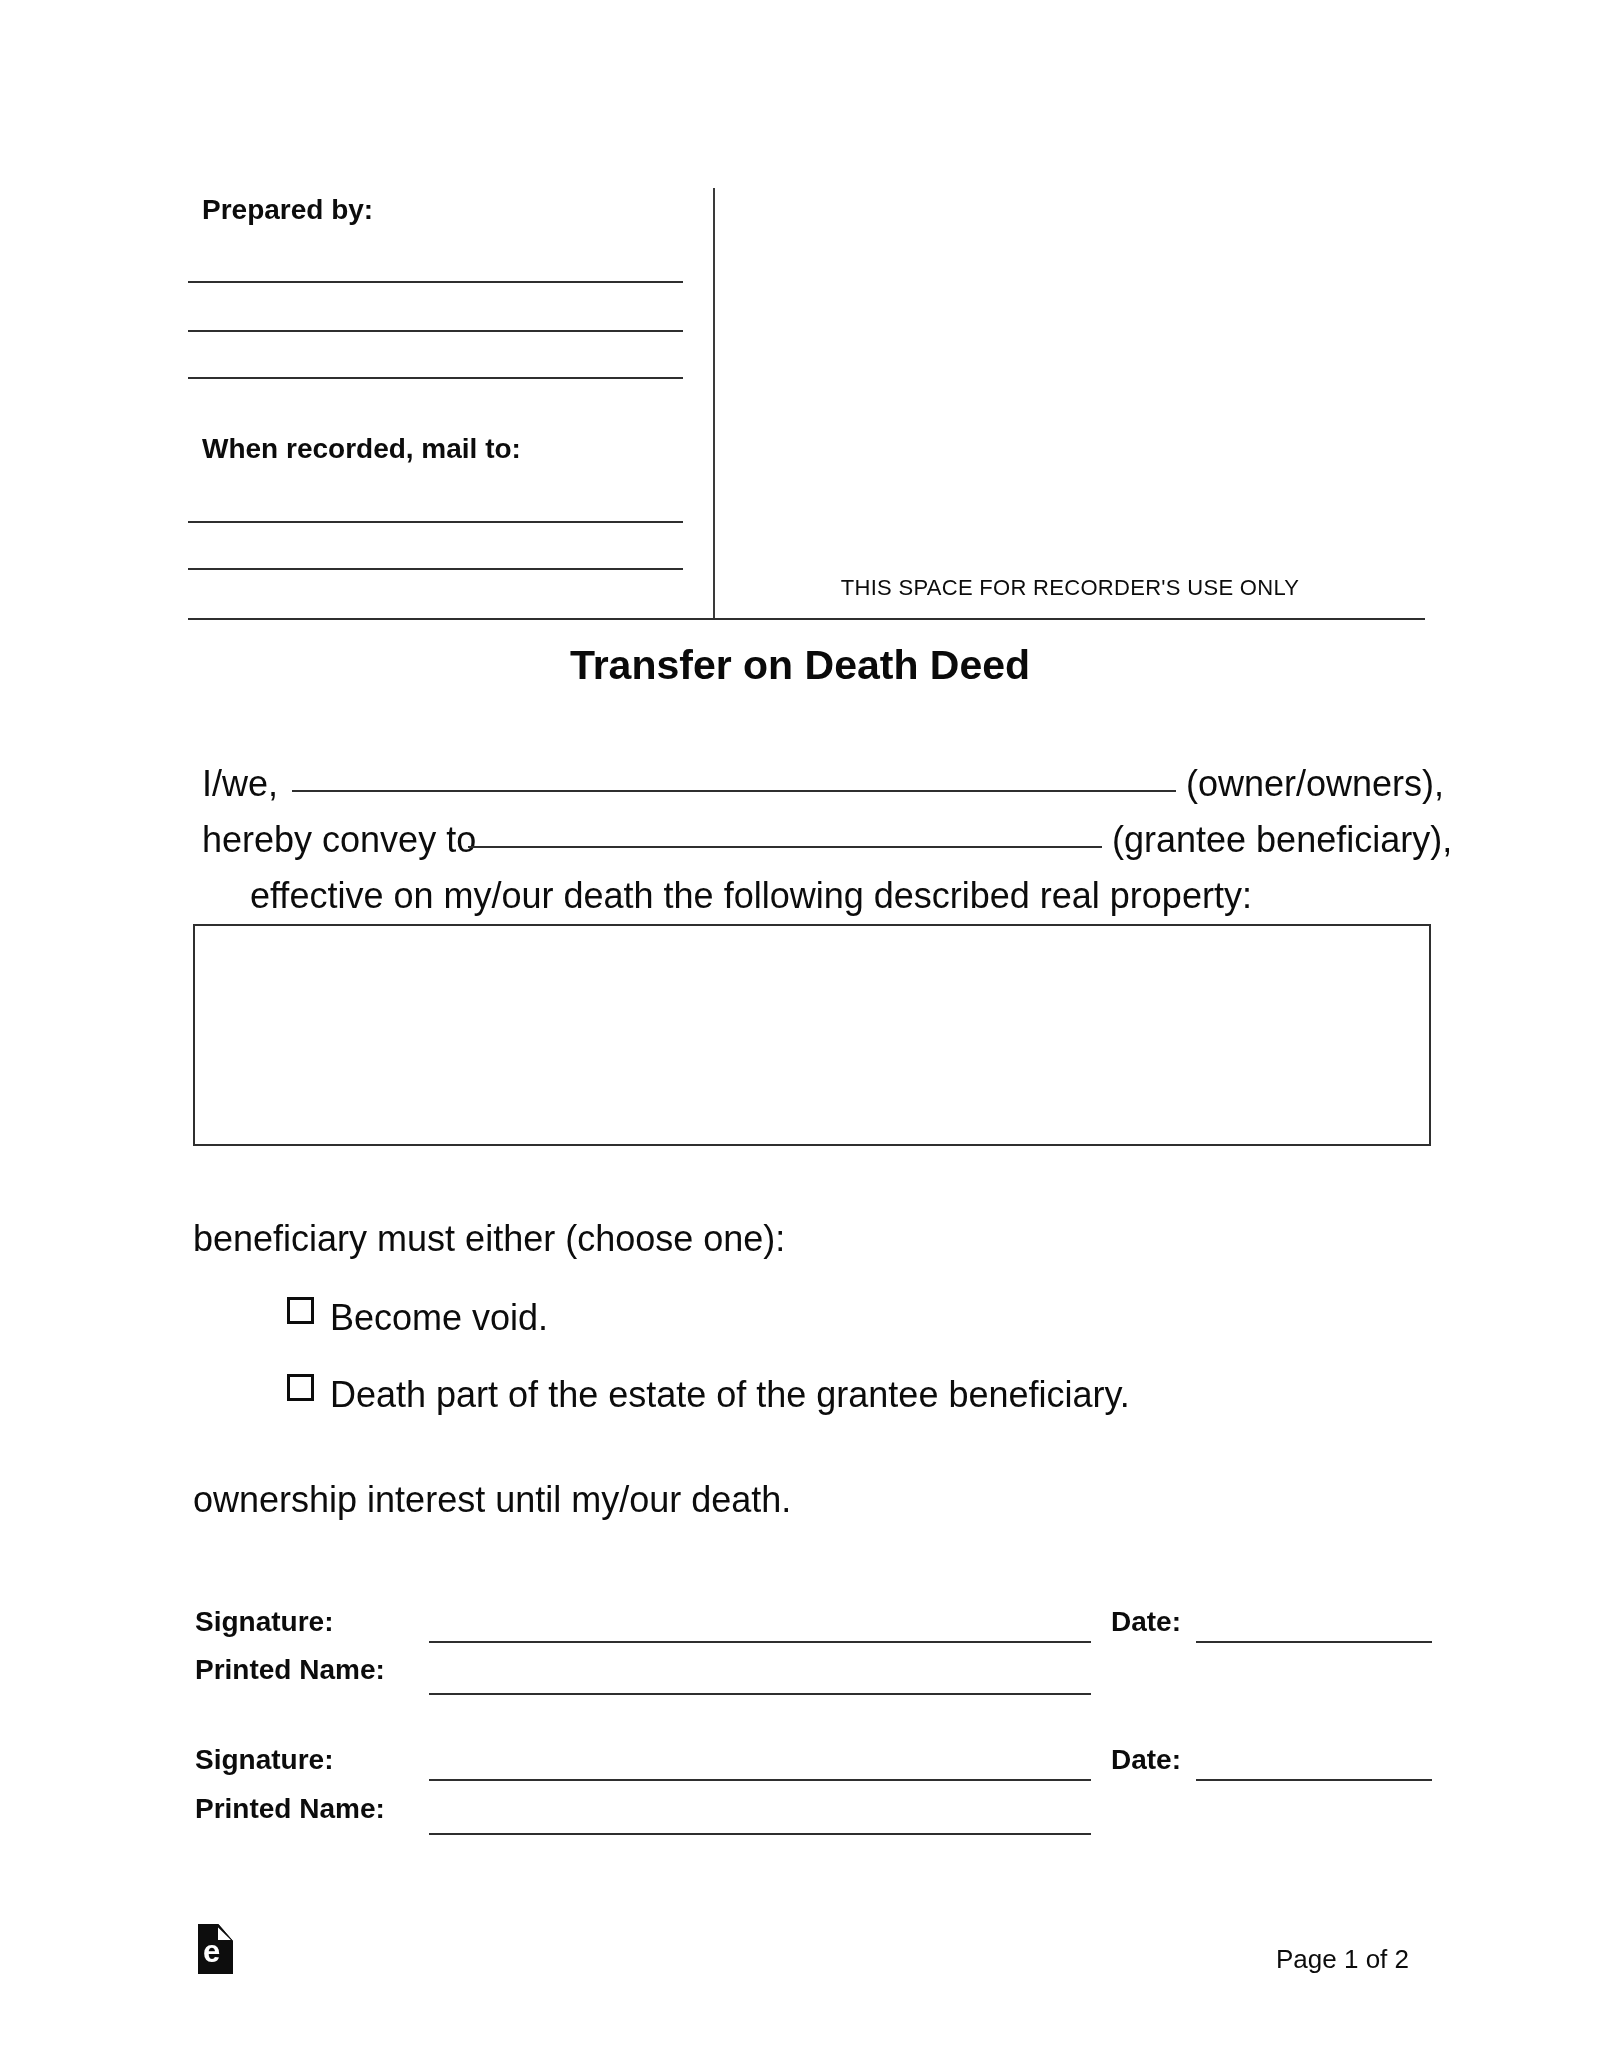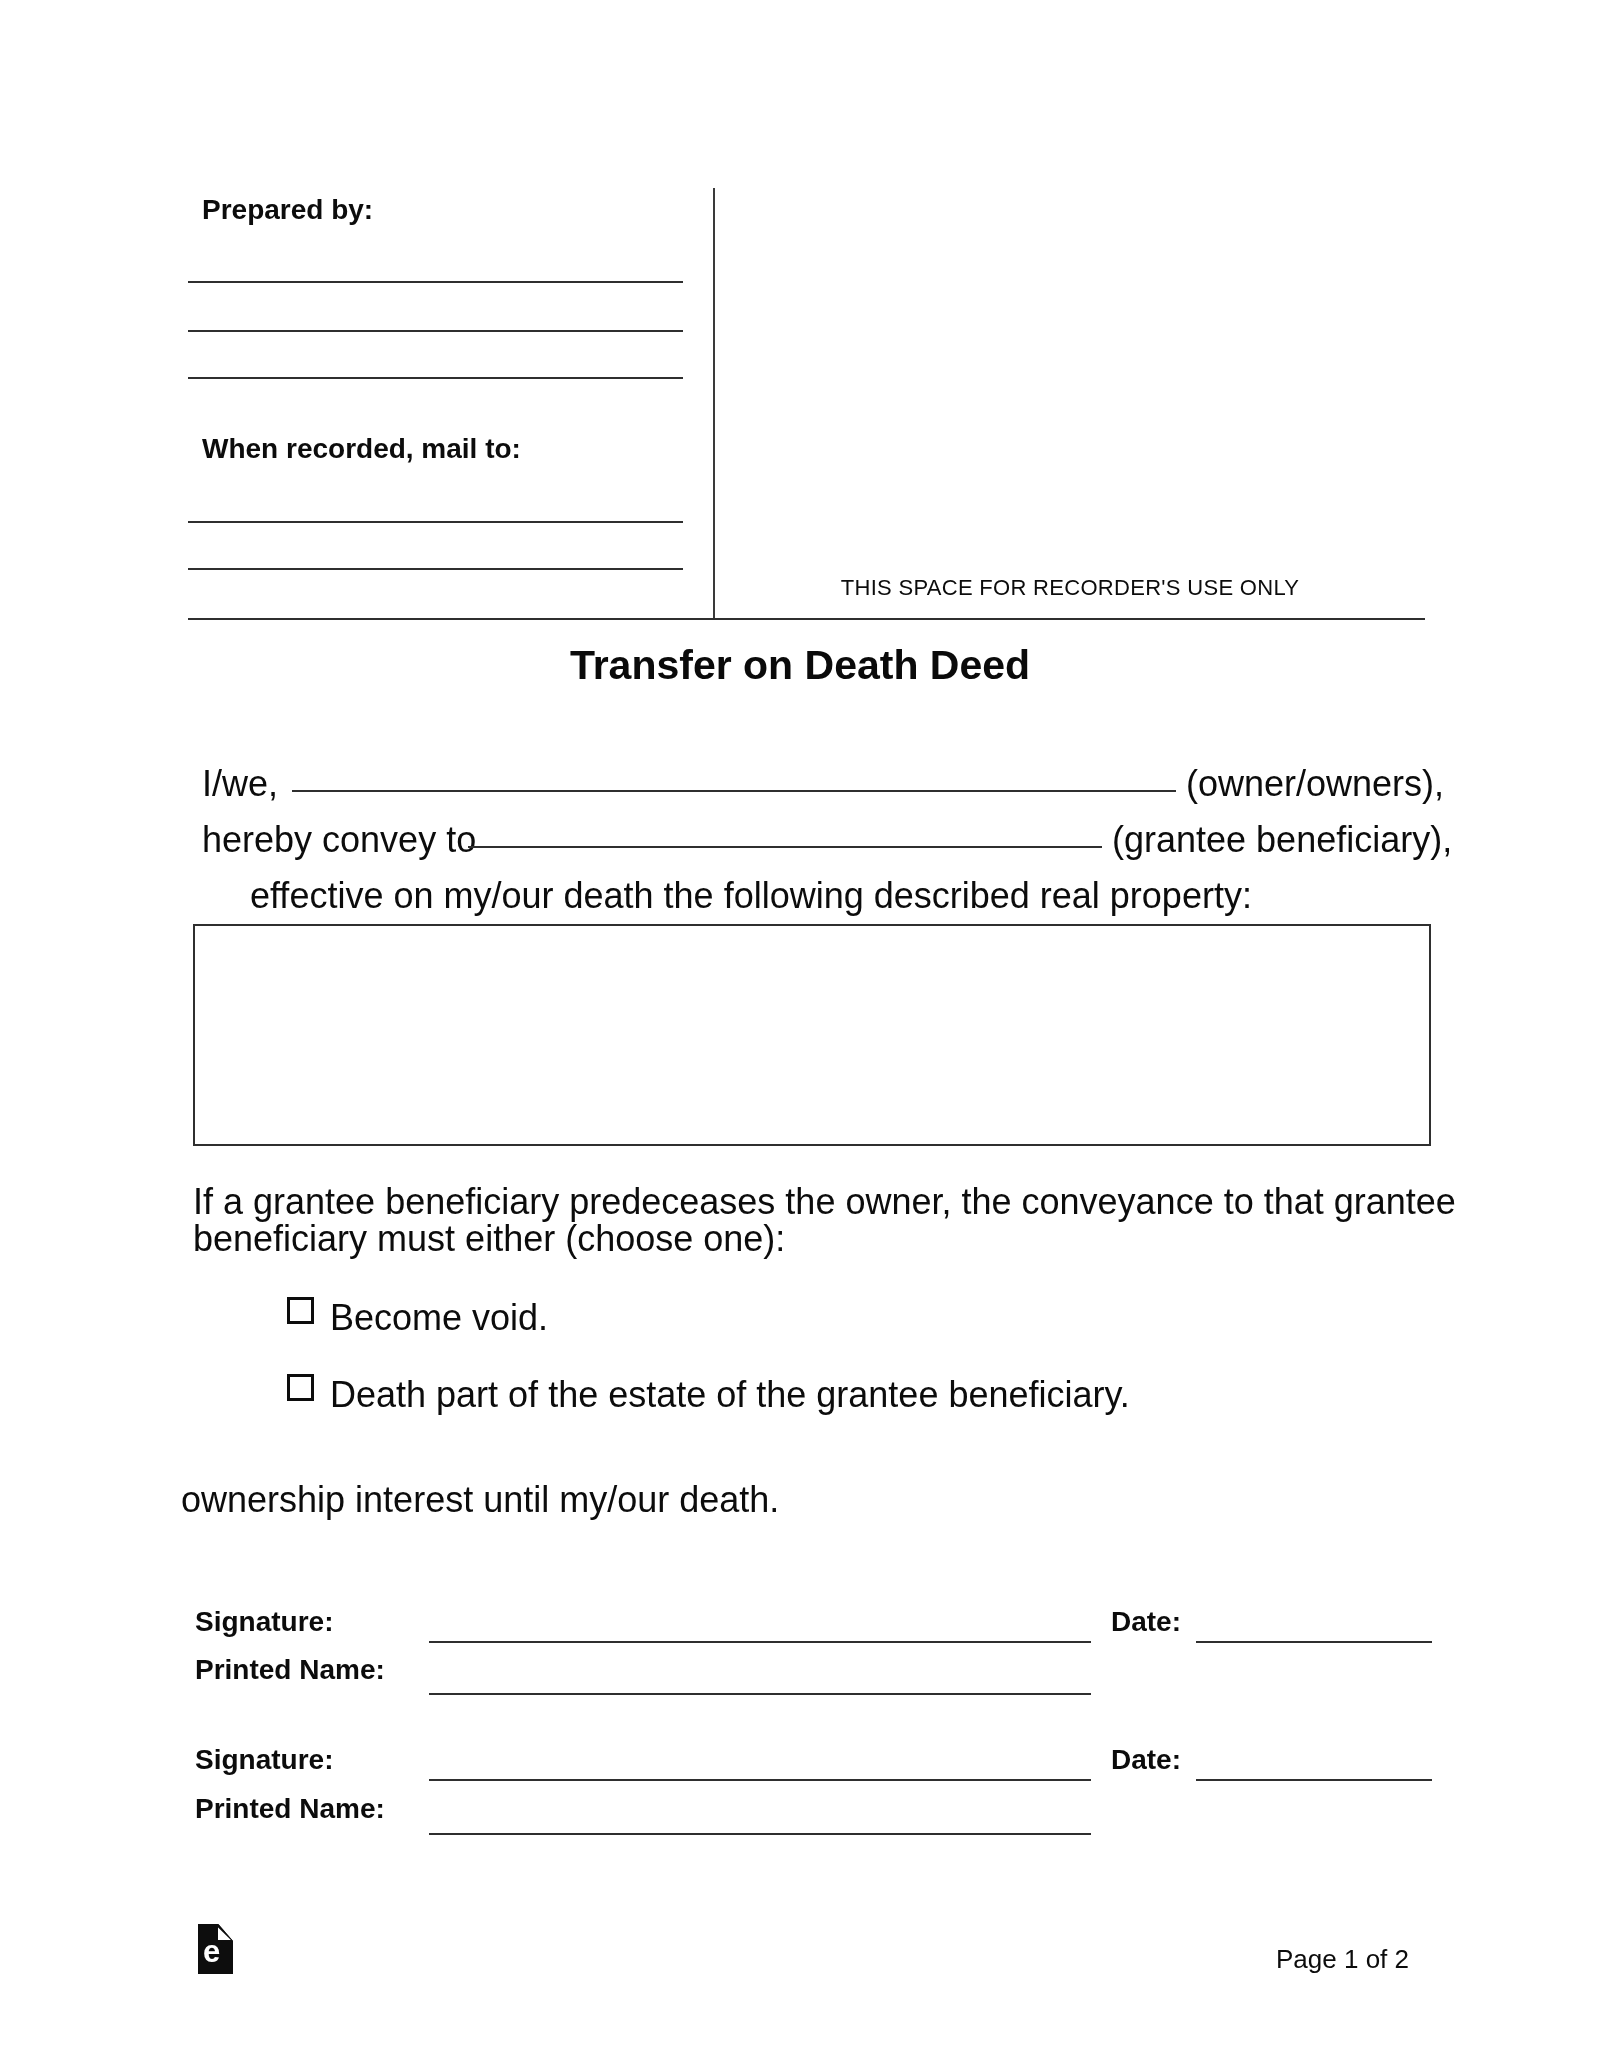--- a/index.html
+++ b/index.html
@@ -124,30 +124,29 @@
   <div class="abs body-text" style="left:1186px; top:766px;">(owner/owners),</div>
 
   <div class="abs body-text" style="left:202px; top:822px;">hereby convey to</div>
   <div class="blank-line" style="left:468px; top:846px; width:634px;"></div>
   <div class="abs body-text" style="left:1112px; top:822px;">(grantee beneficiary),</div>
 
   <div class="abs body-text" style="left:202px; top:878px;margin-left:48px;">effective on my/our death the following described real property:</div>
 
   <div class="property-box"></div>
 
-  <div class="abs body-text" style="left:193px; top:1184px;">If a grantee beneficiary predeceases the owner, the conveyance to that grantee</div>
   <div class="abs body-text" style="left:193px; top:1221px;">beneficiary must either (choose one):</div>
 
   <span class="checkbox" style="left:287px; top:1297px;"></span>
   <div class="abs body-text" style="left:330px; top:1300px;">Become void.</div>
 
   <span class="checkbox" style="left:287px; top:1374px;"></span>
   <div class="abs body-text" style="left:330px; top:1377px;">Death part of the estate of the grantee beneficiary.</div>
 
-  <div class="abs body-text" style="left:181px; top:1482px;">ownership interest until my/our death.</div>
+  <div class="abs body-text" style="left:193px; top:1482px;">ownership interest until my/our death.</div>
 
   <div class="abs label-bold" style="left:195px; top:1608px;">Signature:</div>
   <div class="blank-line" style="left:429px; top:1641px; width:662px;"></div>
   <div class="abs label-bold" style="left:1111px; top:1608px;">Date:</div>
   <div class="blank-line" style="left:1196px; top:1641px; width:236px;"></div>
   <div class="abs label-bold" style="left:195px; top:1656px;">Printed Name:</div>
   <div class="blank-line" style="left:429px; top:1693px; width:662px;"></div>
 
   <div class="abs label-bold" style="left:195px; top:1746px;">Signature:</div>
   <div class="blank-line" style="left:429px; top:1779px; width:662px;"></div>

